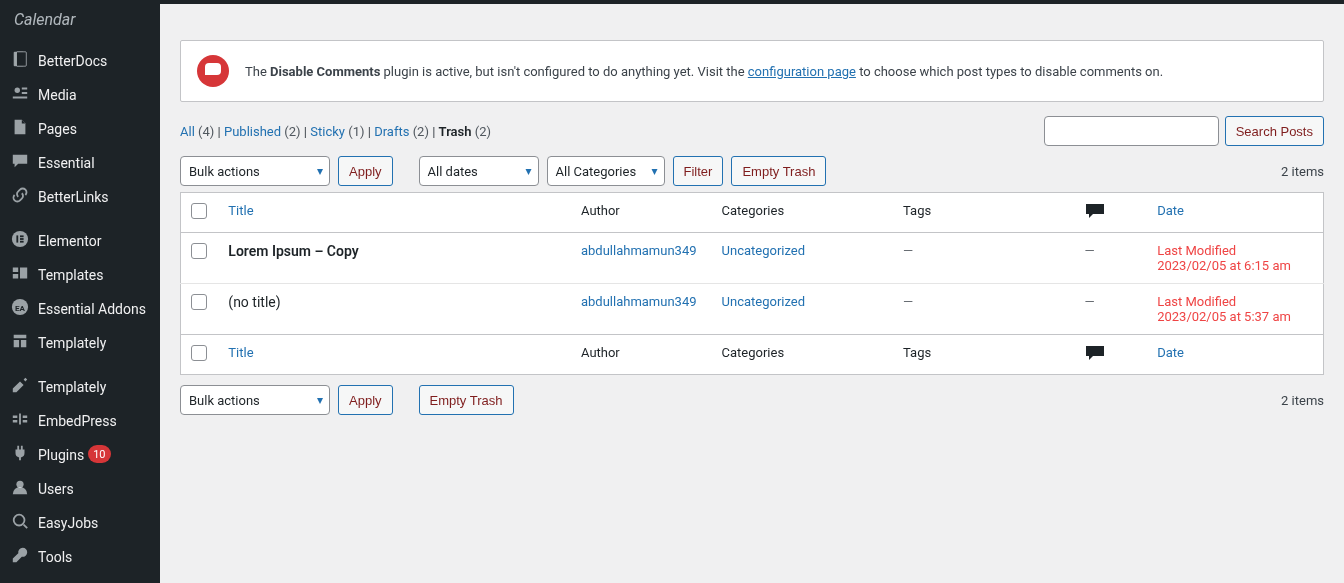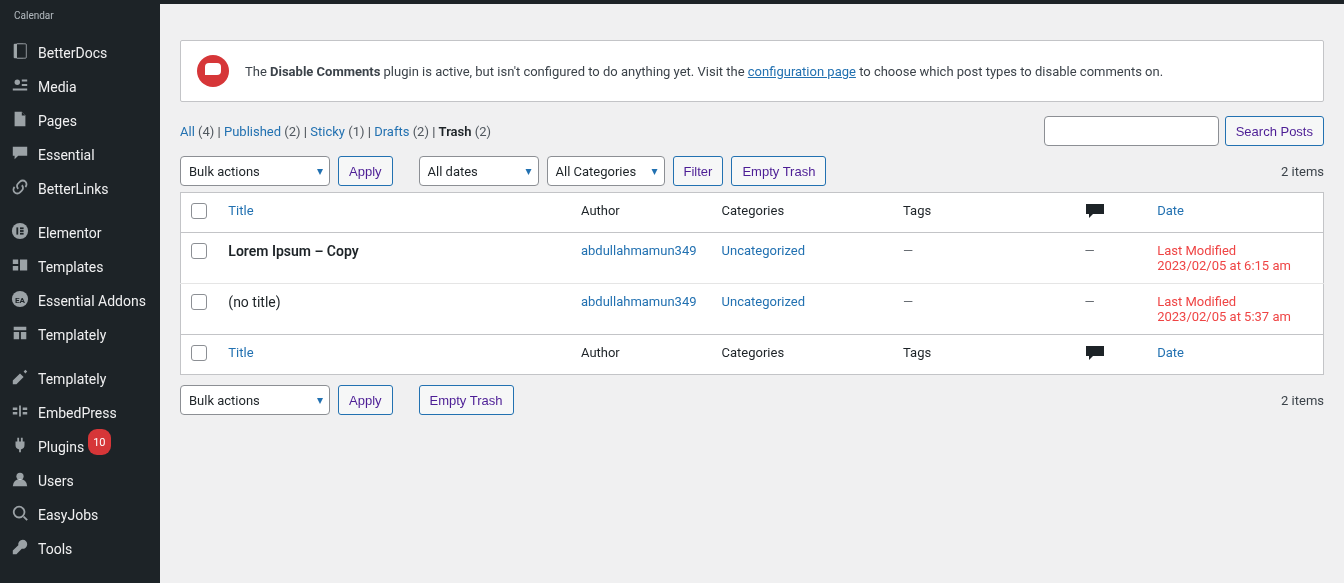--- a/index.html
+++ b/index.html
@@ -49,30 +49,31 @@
   align-items: center;
   justify-content: center;
   color: rgba(240,246,252,.6);
   font-size: 16px;
   flex-shrink: 0;
 }
 .sidebar-sub {
   display: block;
   padding: 6px 12px 6px 14px;
   color: rgba(240,246,252,.7);
-  font-size: 10px;
+  font-size: 16px;
   cursor: pointer;
+  font-style: italic;
 }
 .update-badge {
   display: inline-flex;
   background: #d63638;
   color: #fff;
   border-radius: 9px;
   min-width: 18px;
-  height: 26px;
+  height: 18px;
   font-size: 11px;
   align-items: center;
   justify-content: center;
   padding: 0 5px;
   margin-left: 4px;
 }
 
 
 .wrap {
   position: absolute;
@@ -130,21 +131,21 @@
 .search-input {
   border: 1px solid #8c8f94;
   border-radius: 4px;
   height: 30px;
   width: 175px;
   padding: 0 8px;
   background: #fff;
 }
 .btn {
   border: 1px solid #2271b1;
-  color: #4c1d95;
+  color: #7f1d1d;
   background: #f6f7f7;
   border-radius: 3px;
   height: 30px;
   padding: 0 10px;
   font-size: 13px;
   cursor: pointer;
   display: inline-flex;
   align-items: center;
   white-space: nowrap;
 }

